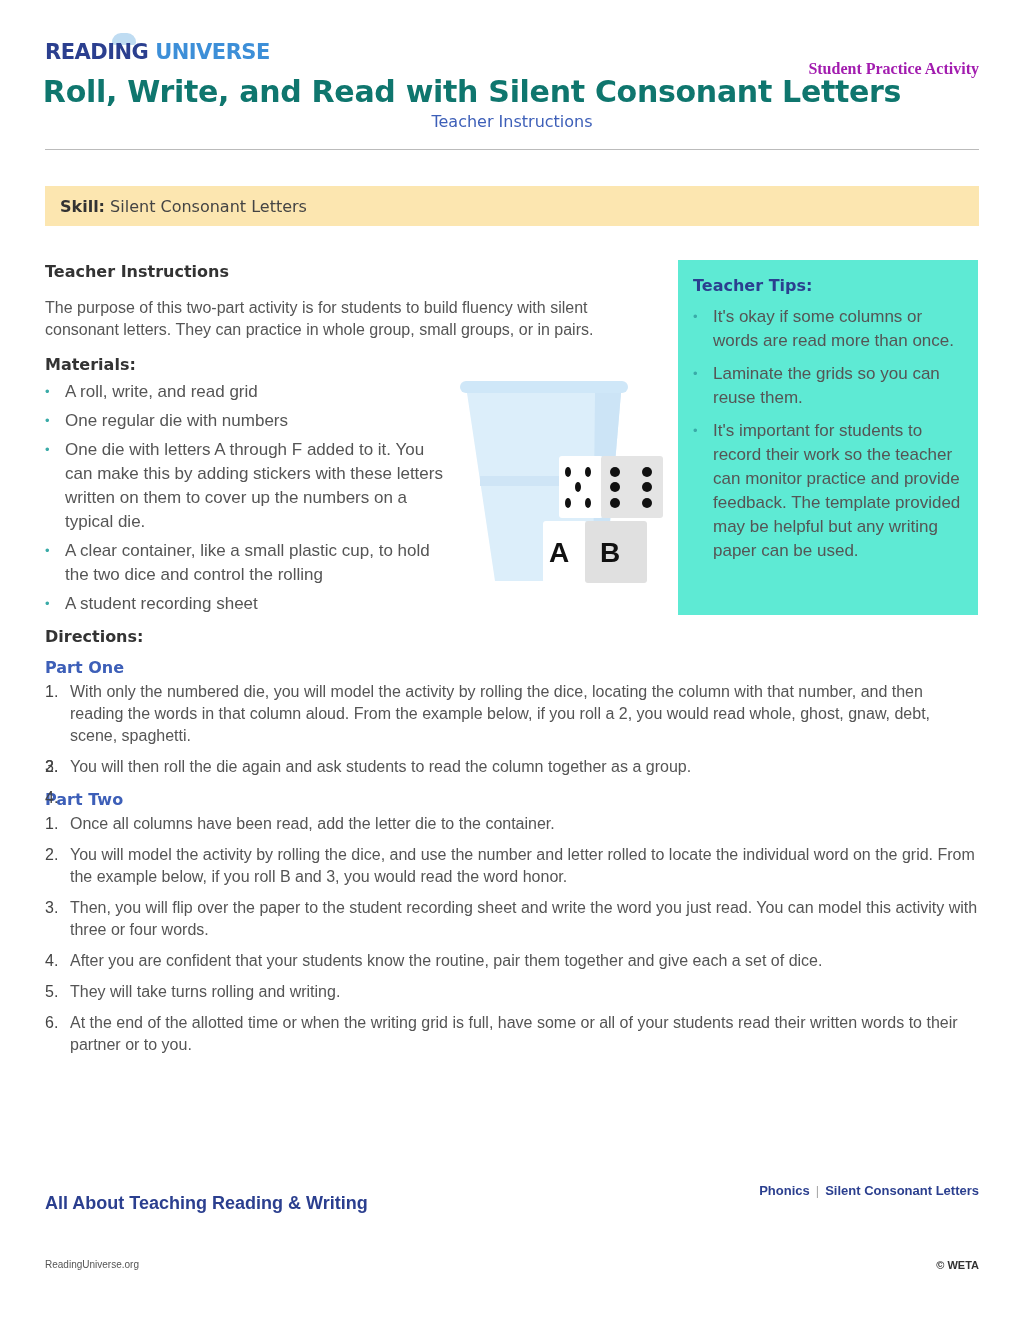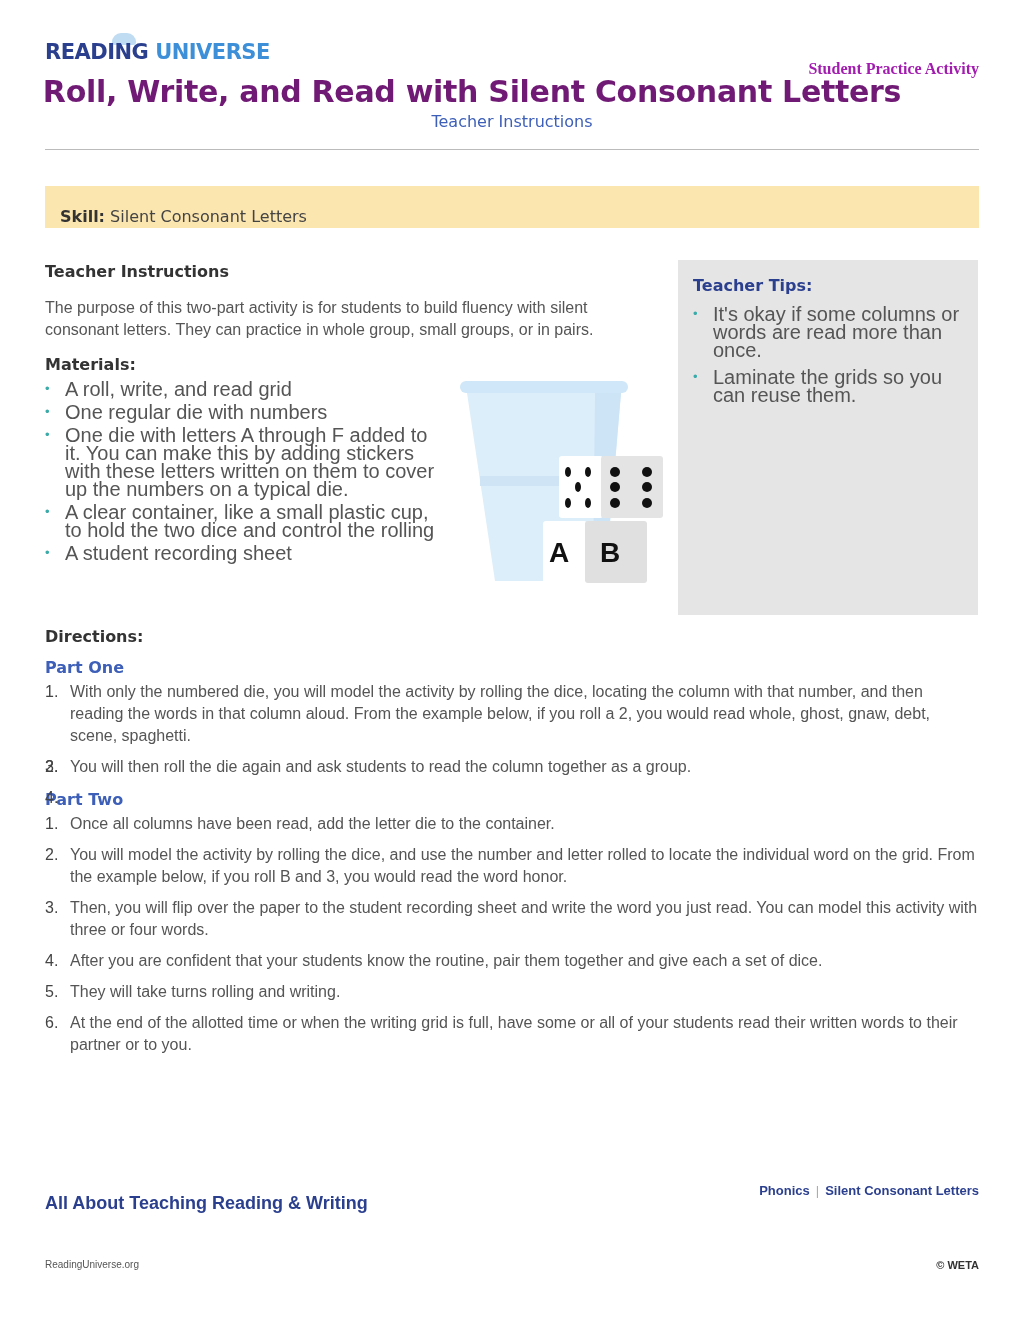--- a/index.html
+++ b/index.html
@@ -2,32 +2,32 @@
 <html><head>
 <meta charset="utf-8">
 <style>
   * { box-sizing: border-box; margin: 0; padding: 0; }
   body { width: 1024px; height: 1325px; background: #ffffff; font-family: "Liberation Sans", sans-serif; color: #555; position: relative; overflow: hidden; }
   .brand { position: absolute; left: 45px; top: 40px; font-family: "DejaVu Sans", sans-serif; font-weight: bold; font-size: 21px; letter-spacing: -0.5px; }
   .brand .r { color: #2b3f8f; text-align: right; }
   .brand .u { color: #3d8fd8; }
   .brand-cloud { position: absolute; left: 112px; top: 33px; width: 24px; height: 12px; background: #bfdcf2; border-radius: 12px 12px 4px 4px; }
   .top-right { position: absolute; right: 45px; top: 60px; color: #a21caf; font-weight: bold; font-size: 16px; font-family: Liberation Serif, serif; }
-  .title { position: absolute; left: 0; width: 944px; top: 74px; text-align: center; color: #701a75; font-weight: bold; font-size: 30px; font-family: "DejaVu Sans", sans-serif; letter-spacing: -0.3px; }
+  .title { position: absolute; left: 0; width: 944px; top: 74px; text-align: center; color: #0f766e; font-weight: bold; font-size: 30px; font-family: "DejaVu Sans", sans-serif; letter-spacing: -0.3px; }
   .subtitle { position: absolute; left: 0; width: 1024px; top: 112px; text-align: center; color: #3d5fb8; font-size: 16px; font-family: "DejaVu Sans", sans-serif; }
   .hr { position: absolute; left: 45px; right: 45px; top: 149px; height: 1px; background: #bbbbbb; }
-  .skill { position: absolute; left: 45px; right: 45px; top: 186px; height: 40px; background: #fce6b0; padding: 21px 15px; font-size: 16px; color: #444; font-family: "DejaVu Sans", sans-serif; }
+  .skill { position: absolute; left: 45px; right: 45px; top: 186px; height: 40px; background: #fce6b0; padding: 11px 15px; font-size: 16px; color: #444; font-family: "DejaVu Sans", sans-serif; }
   .skill b { color: #333; }
   .h { font-weight: bold; color: #333; font-size: 16px; font-family: "DejaVu Sans", sans-serif; }
   .txt { font-size: 16px; line-height: 22px; color: #555; }
   .left { position: absolute; left: 45px; top: 262px; width: 610px; }
   ul.bul { list-style: none; }
-  ul.bul li { position: relative; padding-left: 20px; font-size: 20px; line-height: 18px; margin-bottom: 5px; color: #555; }
+  ul.bul li { position: relative; padding-left: 20px; font-size: 17px; line-height: 24px; margin-bottom: 5px; color: #555; }
   ul.bul li::before { content: "•"; position: absolute; left: 0; color: #3aaba8; font-size: 13px; }
-  .tips { position: absolute; left: 678px; top: 260px; width: 300px; height: 355px; background: #e5e5e5; padding: 16px 15px; }
+  .tips { position: absolute; left: 678px; top: 260px; width: 300px; height: 355px; background: #5eead4; padding: 16px 15px; }
   .tips .h { color: #2b3f8f; margin-bottom: 10px; }
   .tips ul.bul li { margin-bottom: 9px; }
   .illus { position: absolute; left: 455px; top: 376px; width: 210px; height: 210px; }
   .dirs { position: absolute; left: 45px; top: 627px; width: 935px; }
   .part { color: #3d5fb8; font-weight: bold; font-size: 16px; margin: 12px 0 4px; font-family: "DejaVu Sans", sans-serif; }
   ol.steps { list-style: none; }
   ol.steps li { position: relative; padding-left: 25px; font-size: 16px; line-height: 22px; margin-bottom: 9px; color: #555; }
   ol.steps li .n { position: absolute; left: 0; top: 0; color: #444; }
   .footer-l1 { position: absolute; left: 45px; top: 1193px; color: #2b3f8f; font-weight: bold; font-size: 18px; }
   .footer-l2 { position: absolute; left: 45px; top: 1259px; color: #555; font-size: 10px; }
@@ -88,20 +88,21 @@
     <text x="104" y="186" font-size="28" font-weight="bold" fill="#111" text-anchor="middle" font-family="Liberation Sans, sans-serif">A</text>
     <text x="155" y="186" font-size="28" font-weight="bold" fill="#111" text-anchor="middle" font-family="Liberation Sans, sans-serif">B</text>
   </g>
 </svg>
 
 <div class="tips">
   <div class="h">Teacher Tips:</div>
   <ul class="bul">
     <li>It's okay if some columns or words are read more than once.</li>
     <li>Laminate the grids so you can reuse them.</li>
+    <li>It's important for students to record their work so the teacher can monitor practice and provide feedback. The template provided may be helpful but any writing paper can be used.</li>
   </ul>
 </div>
 
 <div class="dirs">
   <div class="h">Directions:</div>
   <div class="part">Part One</div>
   <ol class="steps">
     <li><span class="n">1.</span><span>With only the numbered die, you will model the activity by rolling the dice, locating the column with that number, and then reading the words in that column aloud. From the example below, if you roll a 2, you would read whole, ghost, gnaw, debt, scene, spaghetti.</span></li>
     <li><span class="n">2.</span></li>
     <li><span class="n">3.</span><span>You will then roll the die again and ask students to read the column together as a group.</span></li>

